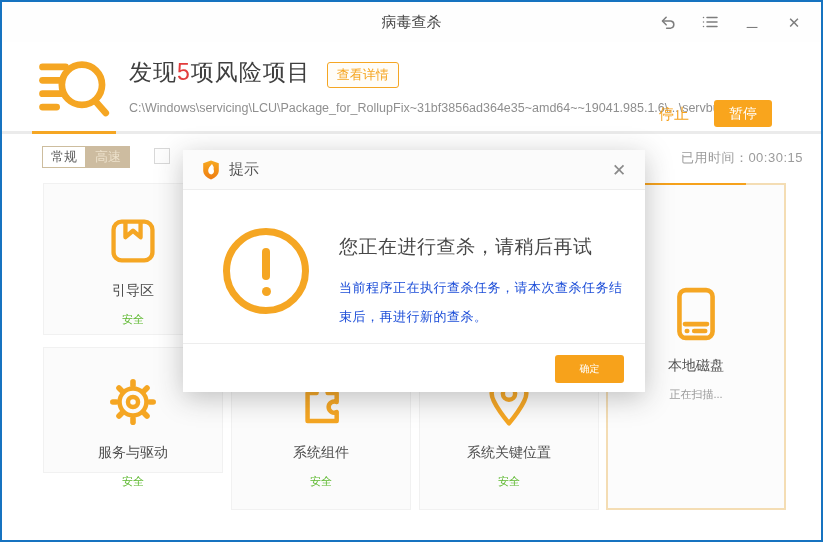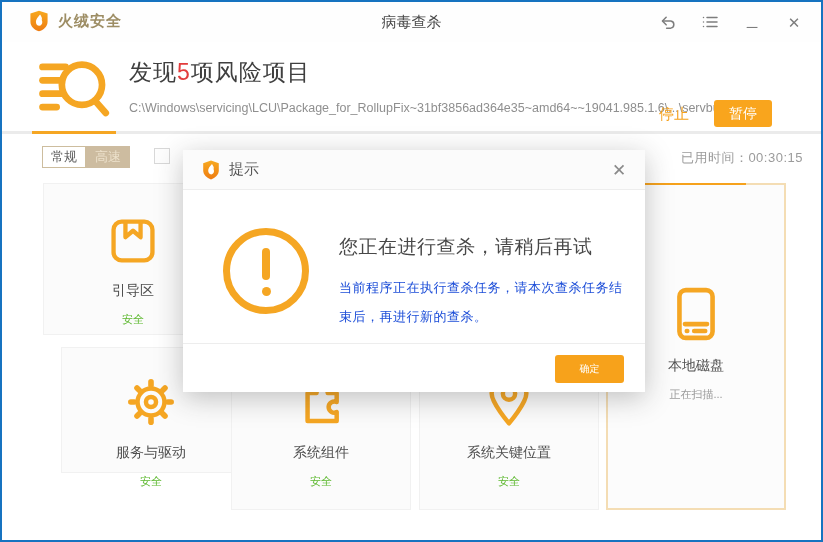--- a/index.html
+++ b/index.html
@@ -38,21 +38,21 @@
   .elapsed{position:absolute;right:18px;top:15px;font-size:13px;color:#9b9b9b;letter-spacing:.5px;}
 
   
   .card{position:absolute;background:#fbfbfb;border:1px solid #f1f1f1;box-sizing:border-box;display:flex;flex-direction:column;align-items:center;}
   .card .icn{margin-top:30px;}
   .card-label{font-size:14px;color:#4f4f4f;margin-top:14px;}
   .card-status{font-size:11px;color:#5cb82e;margin-top:12px;}
   .c-boot{left:41px;top:181px;width:180px;height:152px;}
   .c-h1{left:229px;top:181px;width:180px;height:152px;}
   .c-h2{left:417px;top:181px;width:180px;height:152px;}
-  .c-serv{left:59px;top:345px;width:180px;height:126px;justify-content:space-between;}
+  .c-serv{left:41px;top:345px;width:180px;height:126px;justify-content:space-between;}
   .c-comp{left:229px;top:345px;width:180px;height:163px;}
   .c-key{left:417px;top:345px;width:180px;height:163px;}
   .c-serv .icn,.c-comp .icn,.c-key .icn{margin-top:26px;}
   .c-disk{left:604px;top:181px;width:180px;height:327px;background:#fcfcfc;border:2px solid #f4ddb4;}
   .c-disk .icn{margin-top:100px;}
   .disk-progress{position:absolute;left:-2px;top:-2px;height:2px;width:140px;background:#f6a21c;}
   .c-disk .card-status{color:#9a9a9a;}
 
   
   .dialog{position:absolute;left:181px;top:148px;width:462px;height:242px;background:#fff;box-shadow:0 6px 26px rgba(40,40,40,.28);z-index:10;}
@@ -70,35 +70,20 @@
   .ok-btn{position:absolute;right:21px;top:11px;width:69px;height:28px;background:#f7a21b;color:#fff;font-size:10px;border:none;border-radius:3px;display:flex;align-items:center;justify-content:center;cursor:pointer;}
 
   svg{display:block;}
 </style>
 </head>
 <body>
 
 <div class="window">
 
   <div class="titlebar">
-    <div class="brand">
-      <span>
-        <svg width="22" height="22" viewBox="0 0 100 100">
-          <defs>
-              <linearGradient id="sh" x1="0" y1="0" x2="0" y2="1">
-            <stop offset="0" stop-color="#f7a91f"></stop>
-                <stop offset="1" stop-color="#ee7c12"></stop>
-          </linearGradient>
-            </defs>
-          <path d="M50,3 L89,16 V53 C89,75 71,90 50,97 C29,90 11,75 11,53 V16 Z" fill="url(#sh)"></path>
-          <path d="M55,20 C44,33 36,41 36,53 C36,64 42,72 51,72 C60,72 65,64 65,55 C65,47 60,43 57,36 C61,40 63,44 63,48 C67,40 61,29 55,20 Z" fill="#ffffff"></path>
-        </svg>
-      </span>
-      <span class="brand-name">火绒安全</span>
-    </div>
     <div class="win-title">病毒查杀</div>
     <div class="tb-controls">
       <span class="tb-btn">
         <svg width="17" height="15" viewBox="0 0 18 16" fill="none" stroke="#7d7d7d" stroke-width="1.6" stroke-linecap="round" stroke-linejoin="round">
           <path d="M3,6.5 H11.5 A3.8,3.8 0 0 1 11.5,14 H7"></path>
           <path d="M6.5,2.5 L2.5,6.5 L6.5,10.5"></path>
         </svg>
       </span>
       <span class="tb-btn">
         <svg width="16" height="14" viewBox="0 0 16 14" stroke="#7d7d7d" stroke-width="1.5" stroke-linecap="round">
@@ -125,20 +110,21 @@
         <line x1="5" y1="12" x2="36" y2="12"></line>
         <line x1="5" y1="30" x2="28" y2="30"></line>
         <line x1="5" y1="48" x2="32" y2="48"></line>
         <line x1="5" y1="66" x2="24" y2="66"></line>
         <circle cx="58" cy="36" r="27"></circle>
         <line x1="76" y1="58" x2="90" y2="74"></line>
       </svg>
     </span>
     <div class="found-row">
       <span class="found-text"><span>发现</span><span class="found-count">5</span><span>项风险项目</span></span>
+      <span class="details-badge">查看详情</span>
     </div>
     <div class="scan-path">C:\Windows\servicing\LCU\Package_for_RollupFix~31bf3856ad364e35~amd64~~19041.985.1.6\...\servbusy.htm</div>
     <span class="stop-link">停止</span>
     <button class="pause-btn">暂停</button>
     <div class="progress-track">
       <div class="progress-seg"></div>
     </div>
   </div>
 
   <div class="toolbar">

